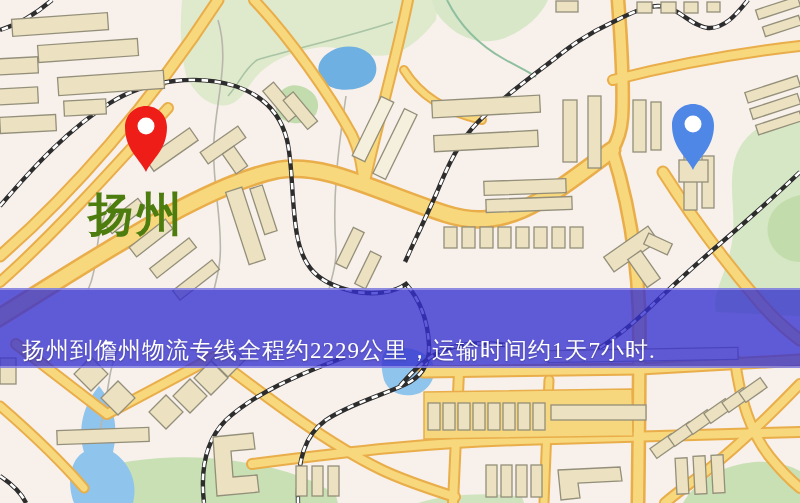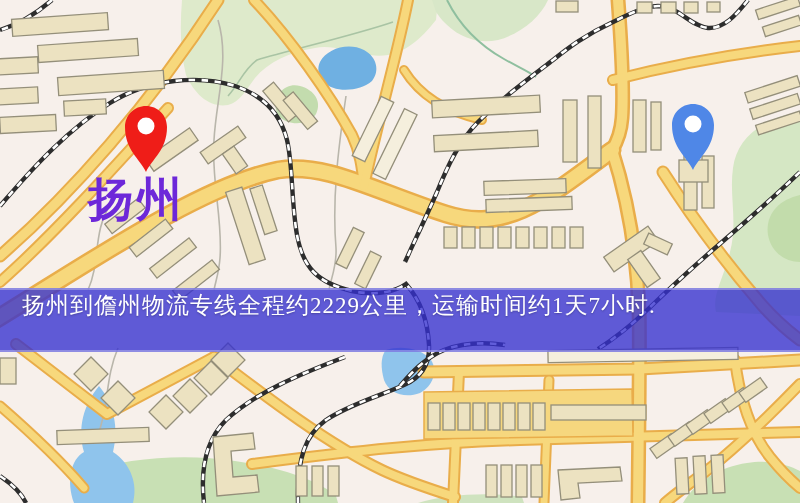--- a/index.html
+++ b/index.html
@@ -12,28 +12,28 @@
   
   .rrb{fill:none;stroke:#2d2d2d;stroke-width:4.4;stroke-linecap:butt;}
   .rrw{fill:none;stroke:#ffffff;stroke-width:2.6;stroke-dasharray:6.5 6.5;}
   
   .bld{fill:#ece2c1;stroke:#948f7a;stroke-width:1.3;}
   .bldl{fill:#f5efdd;stroke:#948f7a;stroke-width:1.3;}
   .stm{fill:none;stroke:#b9b6ab;stroke-width:1.6;}
   
   .city-label{position:absolute;font-family:"Liberation Serif","DejaVu Serif",serif;
       font-weight:700;font-size:46px;line-height:1;letter-spacing:2px;white-space:nowrap;}
-  #origin-label{left:88px;top:177px;color:#6d28d9;}
+  #origin-label{left:88px;top:192px;color:#4d7c0f;}
   #dest-label{left:644px;top:179px;color:#1e1cd8;font-size:45px;}
   
-  #banner{position:absolute;left:0;top:288px;width:800px;height:64px;
+  #banner{position:absolute;left:0;top:288px;width:800px;height:80px;
       background:rgba(52,48,208,0.78);
       border-top:2px solid rgba(200,200,240,0.45);
       border-bottom:2px solid rgba(215,215,245,0.40);
-      box-sizing:border-box;display:flex;align-items:flex-start;}
+      box-sizing:border-box;display:flex;align-items:flex-end;}
   #banner .txt{padding-left:22px;color:#ffffff;font-size:23px;
       font-family:"Liberation Serif","DejaVu Serif",serif;letter-spacing:1px;
       text-shadow:0 1px 2px rgba(0,0,0,0.25);white-space:nowrap;}
 </style>
 </head>
 <body>
 
 <div id="stage">
 <svg id="map-svg" width="800" height="503" viewBox="0 0 800 503">
 

